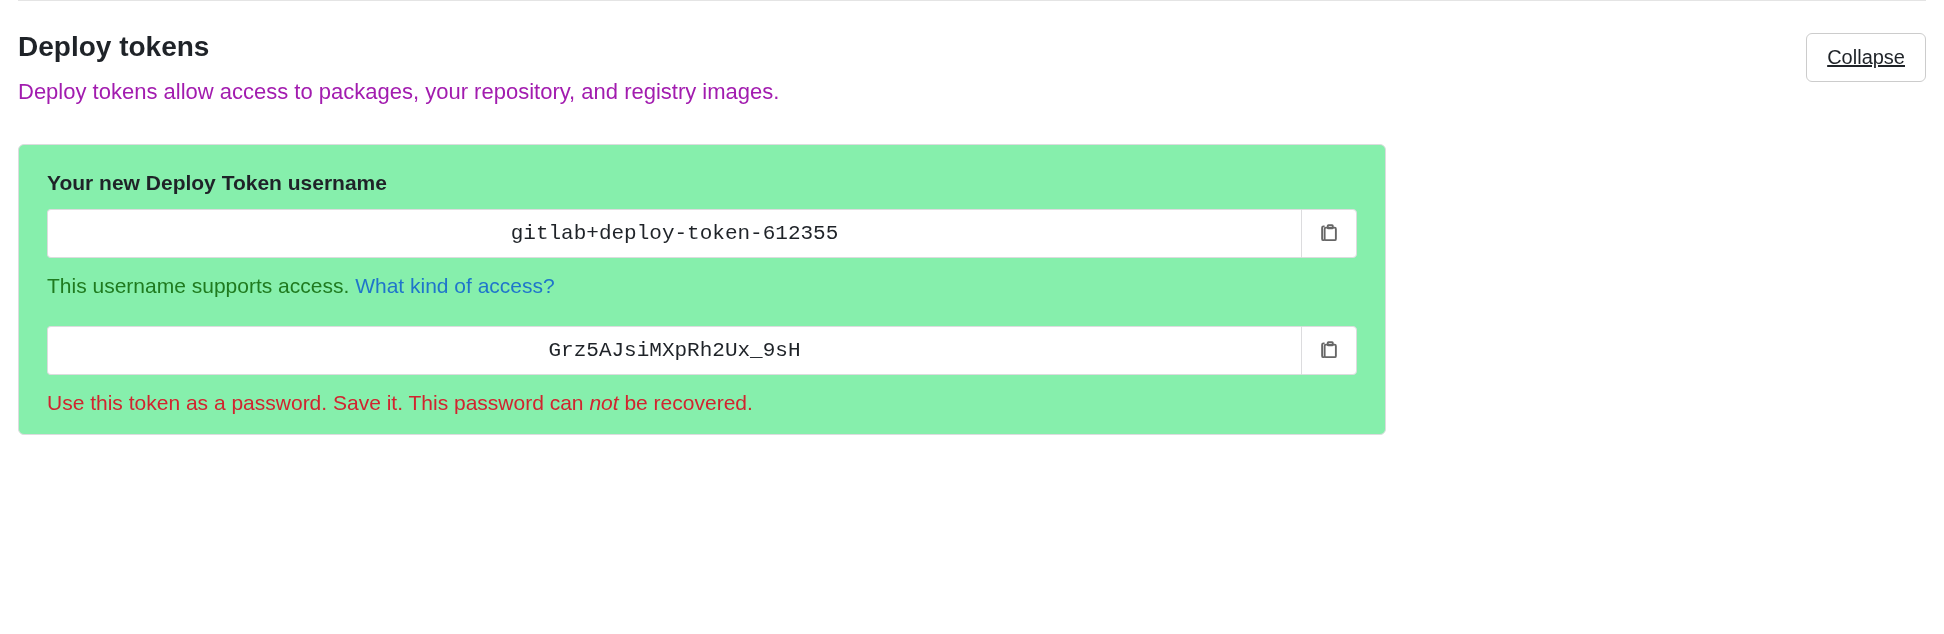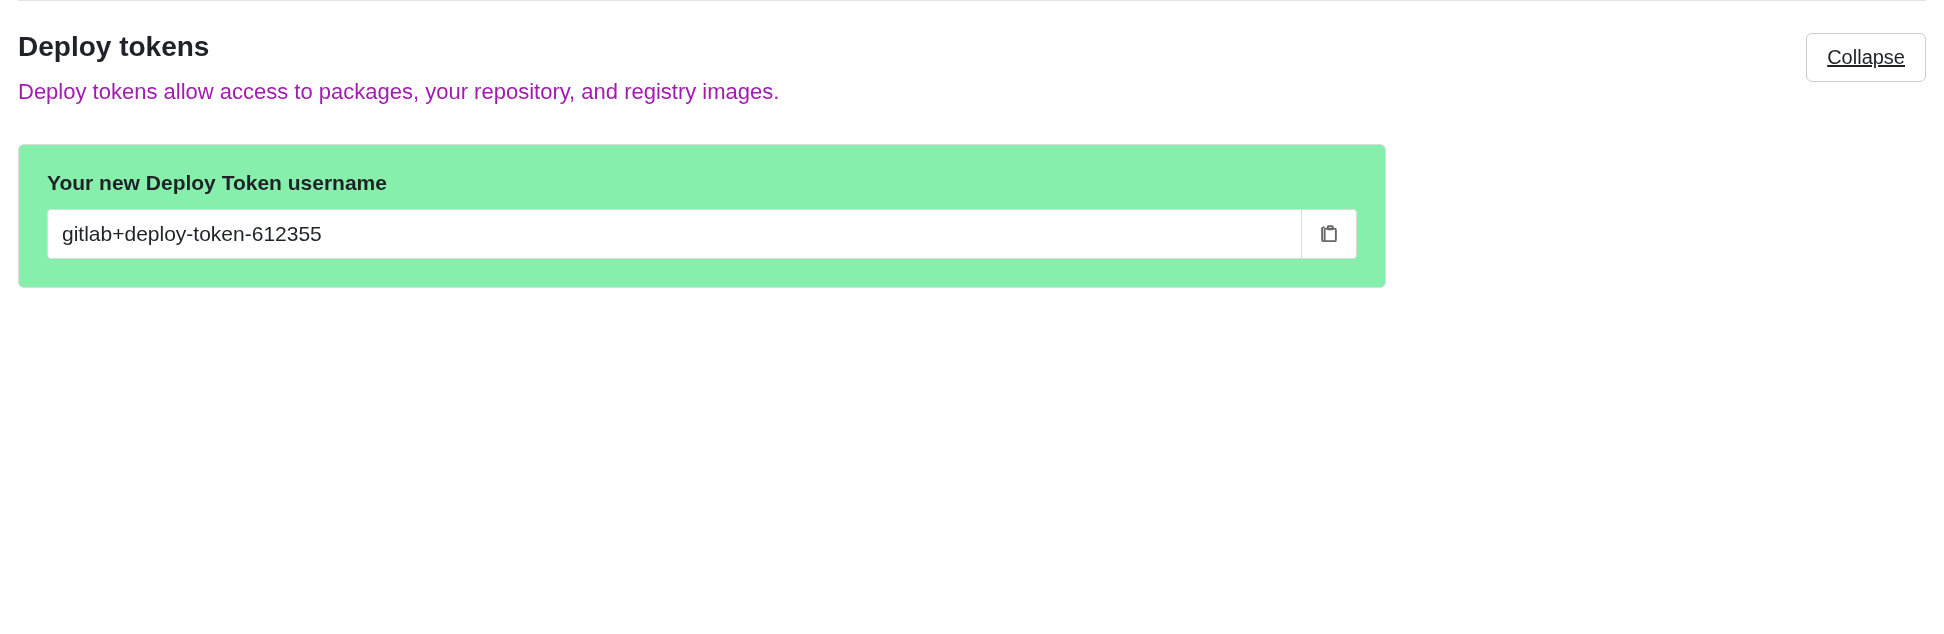--- a/index.html
+++ b/index.html
@@ -83,21 +83,22 @@
       border: 1px solid #dcdcde;
       border-right: none;
       border-radius: 4px 0 0 4px;
       padding: 12px 14px;
       font-size: 21px;
       font-family: "SFMono-Regular", Consolas, "Liberation Mono", Menlo, monospace;
       color: #1f2328;
       outline: none;
     }
     .token-input.sans {
-      font-family: Liberation Sans, sans-serif;
+      font-family: Liberation Mono, monospace;
+      text-align: center;
     }
     .copy-btn {
       width: 56px;
       background: #ffffff;
       border: 1px solid #dcdcde;
       border-radius: 0 4px 4px 0;
       display: flex;
       align-items: center;
       justify-content: center;
       cursor: pointer;
@@ -159,19 +160,39 @@
           <button class="copy-btn">
             <span>
               <svg viewBox="0 0 16 16" fill="none" stroke="currentColor" stroke-width="1.5">
                 <rect x="4.5" y="4.5" width="9" height="10" rx="1"></rect>
                 <path d="M4.5 3.5 h-1 a1 1 0 0 0 -1 1 v9 a1 1 0 0 0 1 1 h1"></path>
                 <rect x="7" y="2.5" width="4" height="2.5" rx="0.5"></rect>
               </svg>
             </span>
           </button>
         </div>
+        <p class="help-text">
+          <span class="help-green">This username supports access. </span><a class="help-link">What kind of access?</a>
+        </p>
       </div>
 
+      <div class="field-block">
+        <div class="input-row">
+          <input type="text" class="token-input sans" readonly="" value="Grz5AJsiMXpRh2Ux_9sH" style="">
+          <button class="copy-btn">
+            <span>
+              <svg viewBox="0 0 16 16" fill="none" stroke="currentColor" stroke-width="1.5">
+                <rect x="4.5" y="4.5" width="9" height="10" rx="1"></rect>
+                <path d="M4.5 3.5 h-1 a1 1 0 0 0 -1 1 v9 a1 1 0 0 0 1 1 h1"></path>
+                <rect x="7" y="2.5" width="4" height="2.5" rx="0.5"></rect>
+              </svg>
+            </span>
+          </button>
+        </div>
+        <p class="warn-text">
+          <span>Use this token as a password. Save it. This password can </span><em>not</em><span> be recovered.</span>
+        </p>
+      </div>
 
     </div>
 
   </div>
 </div>
 
 </body></html>

